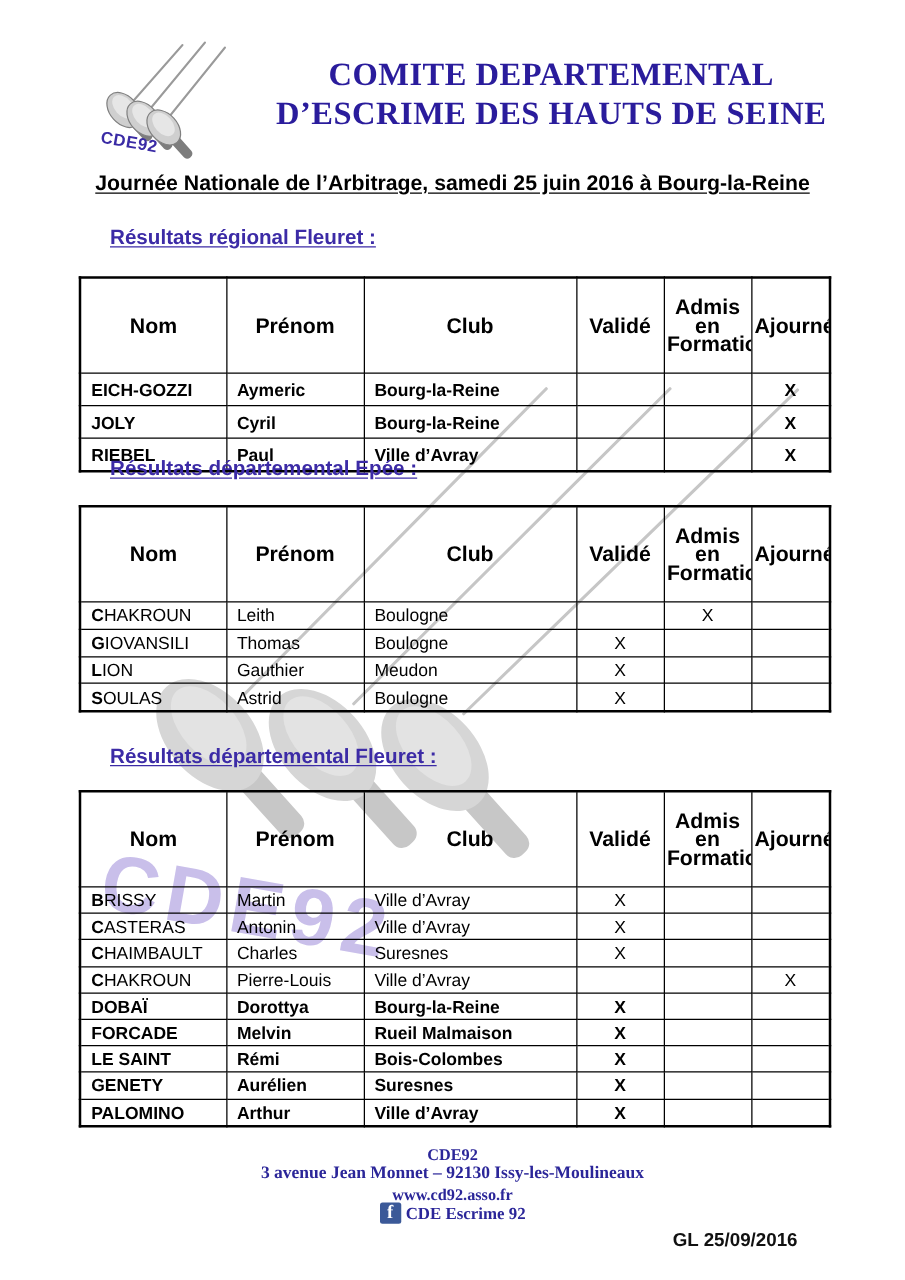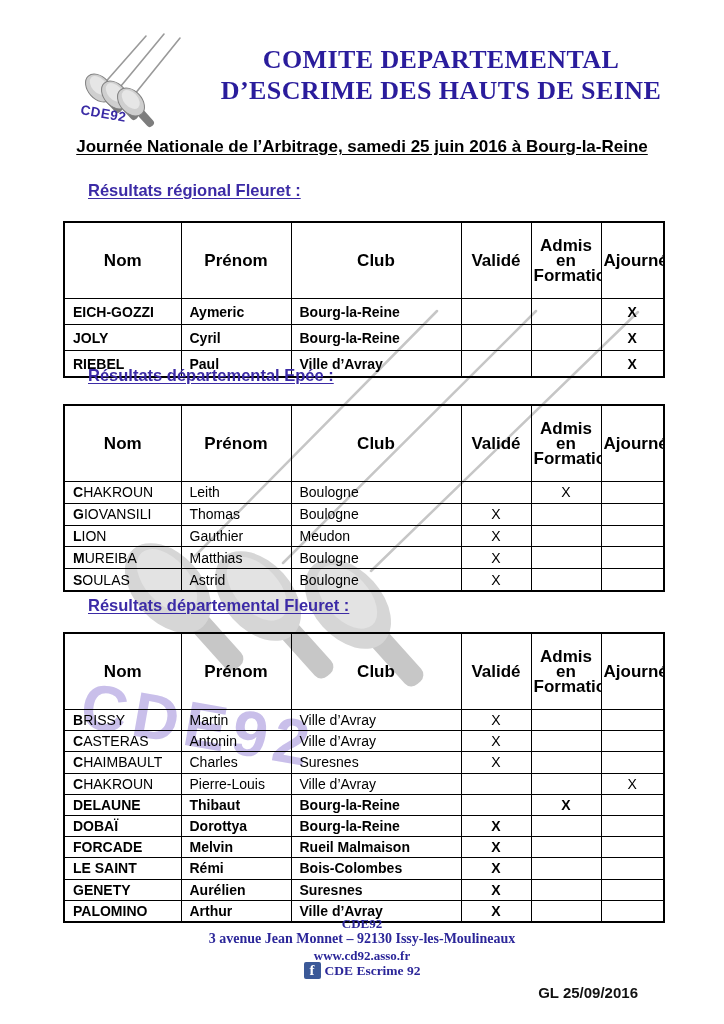--- a/index.html
+++ b/index.html
@@ -191,28 +191,20 @@
       </tr>
       <tr>
         <td class="nm fc">LION</td>
         <td class="nm">Gauthier</td>
         <td class="nm">Meudon</td>
         <td class="xx">X</td>
         <td class="xx"></td>
         <td class="xx"></td>
       </tr>
       <tr>
-        <td class="nm fc">MUREIBA</td>
-        <td class="nm">Matthias</td>
-        <td class="nm">Boulogne</td>
-        <td class="xx">X</td>
-        <td class="xx"></td>
-        <td class="xx"></td>
-      </tr>
-      <tr>
         <td class="nm fc">SOULAS</td>
         <td class="nm">Astrid</td>
         <td class="nm">Boulogne</td>
         <td class="xx">X</td>
         <td class="xx"></td>
         <td class="xx"></td>
       </tr>
     </tbody>
       </table>
   </div>
@@ -263,28 +255,20 @@
       </tr>
       <tr>
         <td class="nm fc">CHAKROUN</td>
         <td class="nm">Pierre-Louis</td>
         <td class="nm">Ville d’Avray</td>
         <td class="xx"></td>
         <td class="xx"></td>
         <td class="xx">X</td>
       </tr>
       <tr class="rb">
-        <td class="nm">DELAUNE</td>
-        <td class="nm">Thibaut</td>
-        <td class="nm">Bourg-la-Reine</td>
-        <td class="xx"></td>
-        <td class="xx">X</td>
-        <td class="xx"></td>
-      </tr>
-      <tr class="rb">
         <td class="nm">DOBAÏ</td>
         <td class="nm">Dorottya</td>
         <td class="nm">Bourg-la-Reine</td>
         <td class="xx">X</td>
         <td class="xx"></td>
         <td class="xx"></td>
       </tr>
       <tr class="rb">
         <td class="nm">FORCADE</td>
         <td class="nm">Melvin</td>

